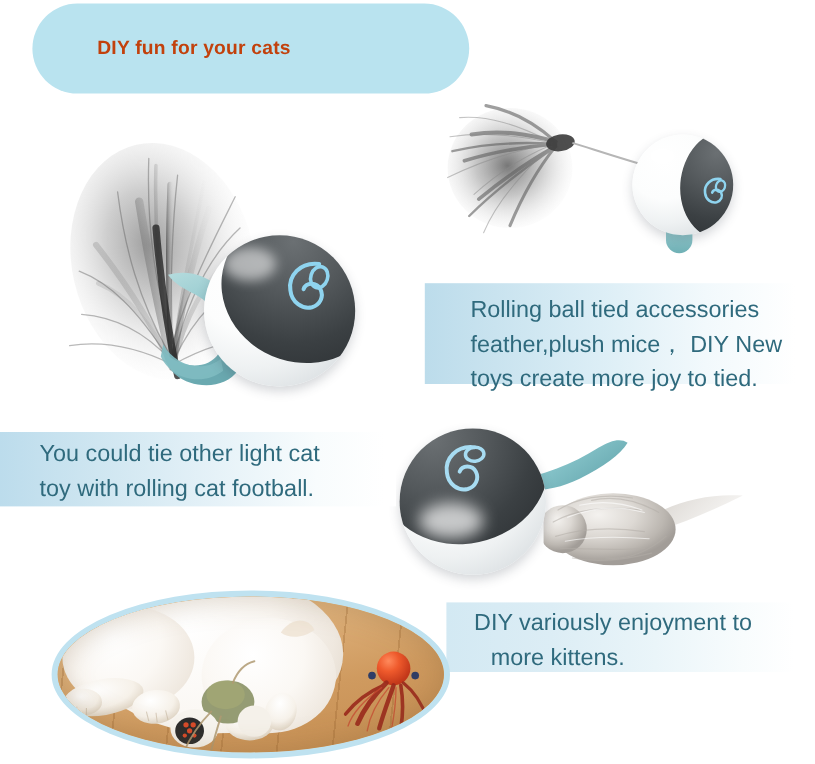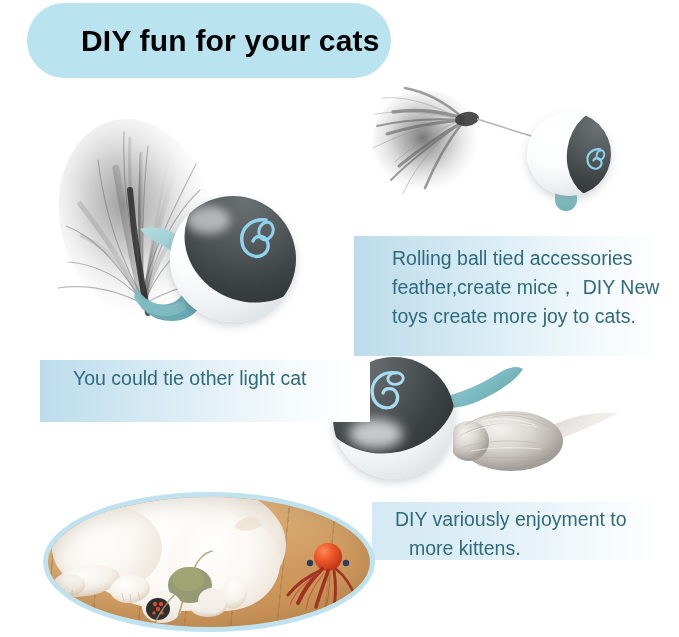--- a/index.html
+++ b/index.html
@@ -23,53 +23,52 @@
     top: 3px;
     width: 364px;
     height: 75px;
     background: #b9e3ef;
     border-radius: 38px;
     display: flex;
     align-items: center;
   }
   .header-title {
     margin-left: 54px;
-    font-size: 30px;
+    font-size: 16px;
     font-weight: bold;
-    color: #000000;
+    color: #c2410c;
     letter-spacing: 0.2px;
     white-space: nowrap;
   }
 
   
   .caption {
     position: absolute;
     color: #2f6a7d;
     font-size: 19.5px;
     line-height: 29px;
     box-sizing: border-box;
   }
   .caption span { display: block; white-space: nowrap; }
 
   .caption-right-top {
     left: 354px;
     top: 236px;
     width: 325px;
-    height: 120px;
+    height: 84px;
     padding: 8px 0 0 38px;
     background: linear-gradient(to right, #bcdceb 0%, #c9e3ef 18%, #dceef6 45%, #f2f9fc 72%, #ffffff 95%);
   }
   .caption-left-mid {
     left: 0px;
     top: 360px;
     width: 330px;
     height: 62px;
     padding: 4px 0 0 33px;
     background: linear-gradient(to right, #bcdcec 0%, #cfe6f1 25%, #e6f2f8 55%, #f8fcfd 80%, #ffffff 97%);
-    margin-left: 40px;
   }
   .caption-bottom-right {
     left: 372px;
     top: 502px;
     width: 290px;
     height: 58px;
     padding: 3px 0 0 23px;
     background: linear-gradient(to right, #d3e9f3 0%, #dcedf5 30%, #eaf5f9 60%, #f8fcfd 85%, #ffffff 100%);
   }
   .caption-bottom-right span:nth-child(2) { padding-left: 14px; }
@@ -327,26 +326,27 @@
                C 38 21 29 21 27 27" fill="none" stroke="#a7dcf2" stroke-width="3.4" stroke-linecap="round"></path>
       <ellipse cx="40" cy="12" rx="8" ry="6" fill="none" stroke="#a7dcf2" stroke-width="3" transform="rotate(-6 40 12)"></ellipse>
     </svg>
     <div style="position:absolute; left:16px; top:62px; width:54px; height:30px;
                 border-radius:50%; background:rgba(255,255,255,0.7); filter:blur(6px);"></div>
   </div>
 </div>
 
 <div class="caption caption-right-top">
   <span>Rolling ball tied accessories</span>
-  <span>feather,create mice，  DIY New</span>
-  <span>toys create more joy to cats.</span>
+  <span>feather,plush mice，  DIY New</span>
+  <span>toys create more joy to tied.</span>
 </div>
 
 <div class="caption caption-left-mid">
   <span>You could tie other light cat</span>
+  <span>toy with rolling cat football.</span>
 </div>
 
 <div class="caption caption-bottom-right">
   <span>DIY variously enjoyment to</span>
   <span>more kittens.</span>
 </div>
 
 <div class="oval-photo">
   <div class="oval-inner">
     <div class="wood-floor"></div>

